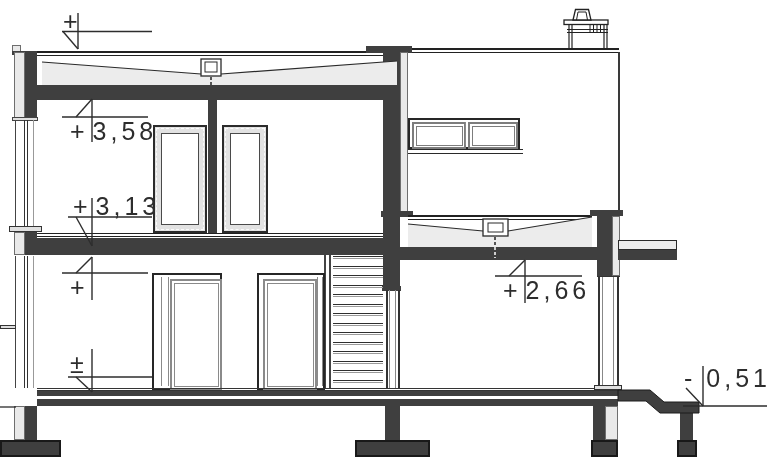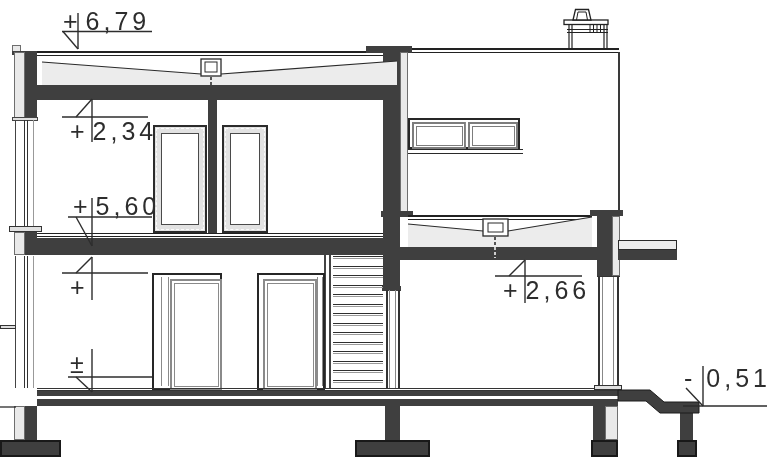--- a/index.html
+++ b/index.html
@@ -228,29 +228,28 @@
       <g>
           <line x1="683" y1="406" x2="767" y2="406"></line>
           <line x1="703" y1="366" x2="703" y2="406"></line>
           <line x1="703" y1="406" x2="686" y2="388"></line>
         </g>
     </g>
   </svg>
 
   <div class="lvl" style="left:63px;top:9px;">
     <span class="sgn">+</span>
-    <span class="num">6,79</span>
   </div>
   <div class="lvl" style="left:70px;top:119px;">
     <span class="sgn">+</span>
-    <span class="num">2,34</span>
+    <span class="num">3,58</span>
   </div>
   <div class="lvl" style="left:73px;top:194px;">
     <span class="sgn">+</span>
-    <span class="num">5,60</span>
+    <span class="num">3,13</span>
   </div>
   <div class="lvl" style="left:70px;top:275px;">
     <span class="sgn">+</span>
   </div>
   <div class="lvl" style="left:503px;top:278px;">
     <span class="sgn">+</span>
     <span class="num">2,66</span>
   </div>
   <div class="lvl" style="left:70px;top:352px;">
     <span class="sgn" style="margin-right:3px;">±</span>

